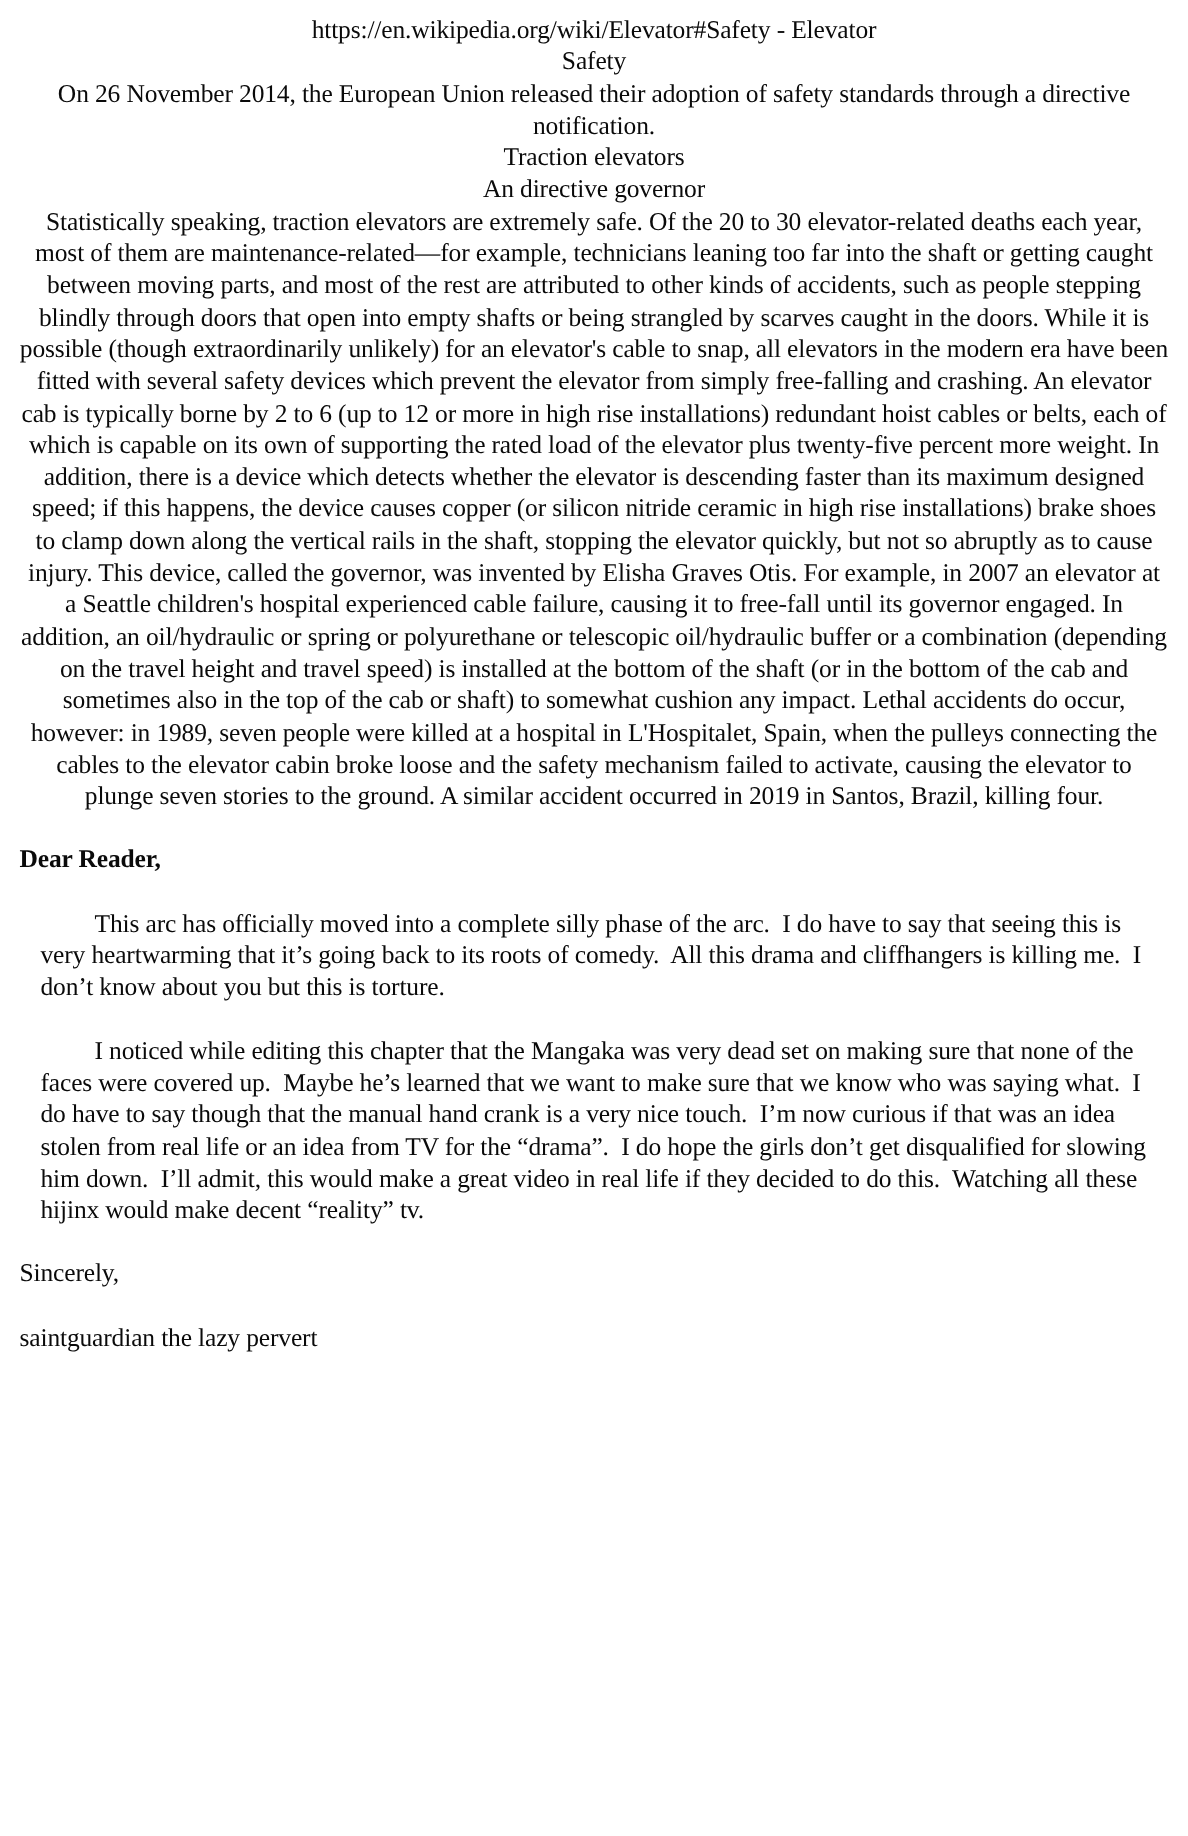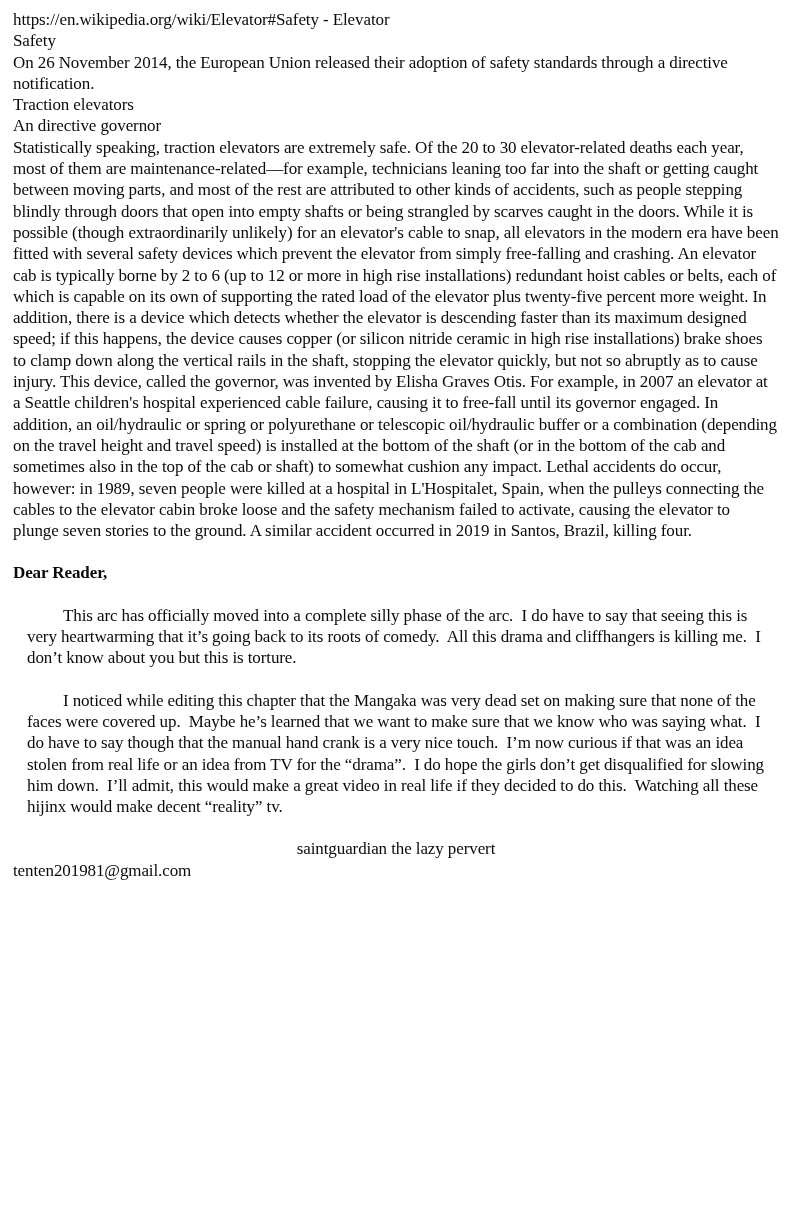--- a/index.html
+++ b/index.html
@@ -11,51 +11,52 @@
     color: #0a0a0a;
     font-family: "Liberation Serif", "DejaVu Serif", serif;
     font-size: 17px;
     line-height: 21.3px;
     letter-spacing: -0.1px;
     box-sizing: border-box;
     padding: 9px 13px 0 13px;
     overflow: hidden;
   }
   .wiki-block {
+    text-align: center;
     margin: 0 0 21px 0;
   }
   .wiki-block > div { margin: 0; }
   .letter {
     text-align: left;
   }
   .letter .para {
     white-space: pre-wrap;
     text-indent: 36px;
     margin: 21px 14px;
   }
   .salutation { margin: 0 0 21px 0; font-weight: bold; }
   .closing { margin: 21px 0 21px 0; }
-  .sig-name { margin: 21px 0 0 0; text-align: center; }
+  .sig-name { margin: 21px 0 0 0; }
   .sig-email { margin: 0; }
 </style>
 </head>
 <body>
 
 <div class="page">
 
   <div class="wiki-block">
     <div>https://en.wikipedia.org/wiki/Elevator#Safety - Elevator</div>
     <div>Safety</div>
     <div>On 26 November 2014, the European Union released their adoption of safety standards through a directive notification.</div>
     <div>Traction elevators</div>
     <div>An directive governor</div>
     <div>Statistically speaking, traction elevators are extremely safe. Of the 20 to 30 elevator-related deaths each year, most of them are maintenance-related—for example, technicians leaning too far into the shaft or getting caught between moving parts, and most of the rest are attributed to other kinds of accidents, such as people stepping blindly through doors that open into empty shafts or being strangled by scarves caught in the doors. While it is possible (though extraordinarily unlikely) for an elevator's cable to snap, all elevators in the modern era have been fitted with several safety devices which prevent the elevator from simply free-falling and crashing. An elevator cab is typically borne by 2 to 6 (up to 12 or more in high rise installations) redundant hoist cables or belts, each of which is capable on its own of supporting the rated load of the elevator plus twenty-five percent more weight. In addition, there is a device which detects whether the elevator is descending faster than its maximum designed speed; if this happens, the device causes copper (or silicon nitride ceramic in high rise installations) brake shoes to clamp down along the vertical rails in the shaft, stopping the elevator quickly, but not so abruptly as to cause injury. This device, called the governor, was invented by Elisha Graves Otis. For example, in 2007 an elevator at a Seattle children's hospital experienced cable failure, causing it to free-fall until its governor engaged. In addition, an oil/hydraulic or spring or polyurethane or telescopic oil/hydraulic buffer or a combination (depending on the travel height and travel speed) is installed at the bottom of the shaft (or in the bottom of the cab and sometimes also in the top of the cab or shaft) to somewhat cushion any impact. Lethal accidents do occur, however: in 1989, seven people were killed at a hospital in L'Hospitalet, Spain, when the pulleys connecting the cables to the elevator cabin broke loose and the safety mechanism failed to activate, causing the elevator to plunge seven stories to the ground. A similar accident occurred in 2019 in Santos, Brazil, killing four.</div>
   </div>
 
   <div class="letter">
     <div class="salutation">Dear Reader,</div>
     <p class="para">This arc has officially moved into a complete silly phase of the arc.  I do have to say that seeing this is very heartwarming that it’s going back to its roots of comedy.  All this drama and cliffhangers is killing me.  I don’t know about you but this is torture.</p>
     <p class="para">I noticed while editing this chapter that the Mangaka was very dead set on making sure that none of the faces were covered up.  Maybe he’s learned that we want to make sure that we know who was saying what.  I do have to say though that the manual hand crank is a very nice touch.  I’m now curious if that was an idea stolen from real life or an idea from TV for the “drama”.  I do hope the girls don’t get disqualified for slowing him down.  I’ll admit, this would make a great video in real life if they decided to do this.  Watching all these hijinx would make decent “reality” tv.</p>
+    <div class="closing">Sincerely,</div>
     <div class="sig-name">saintguardian the lazy pervert</div>
-    <div class="sig-email">tenten201981@gmail.com</div>
   </div>
 
 </div>
 
 </body></html>

